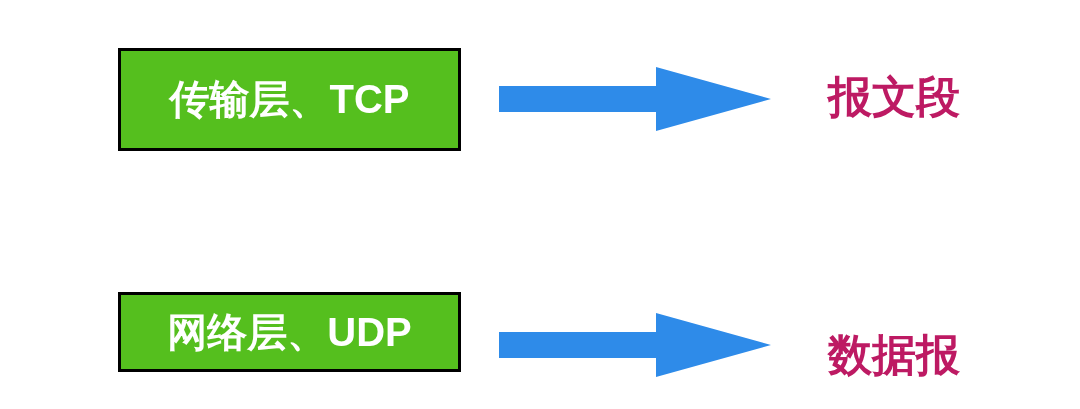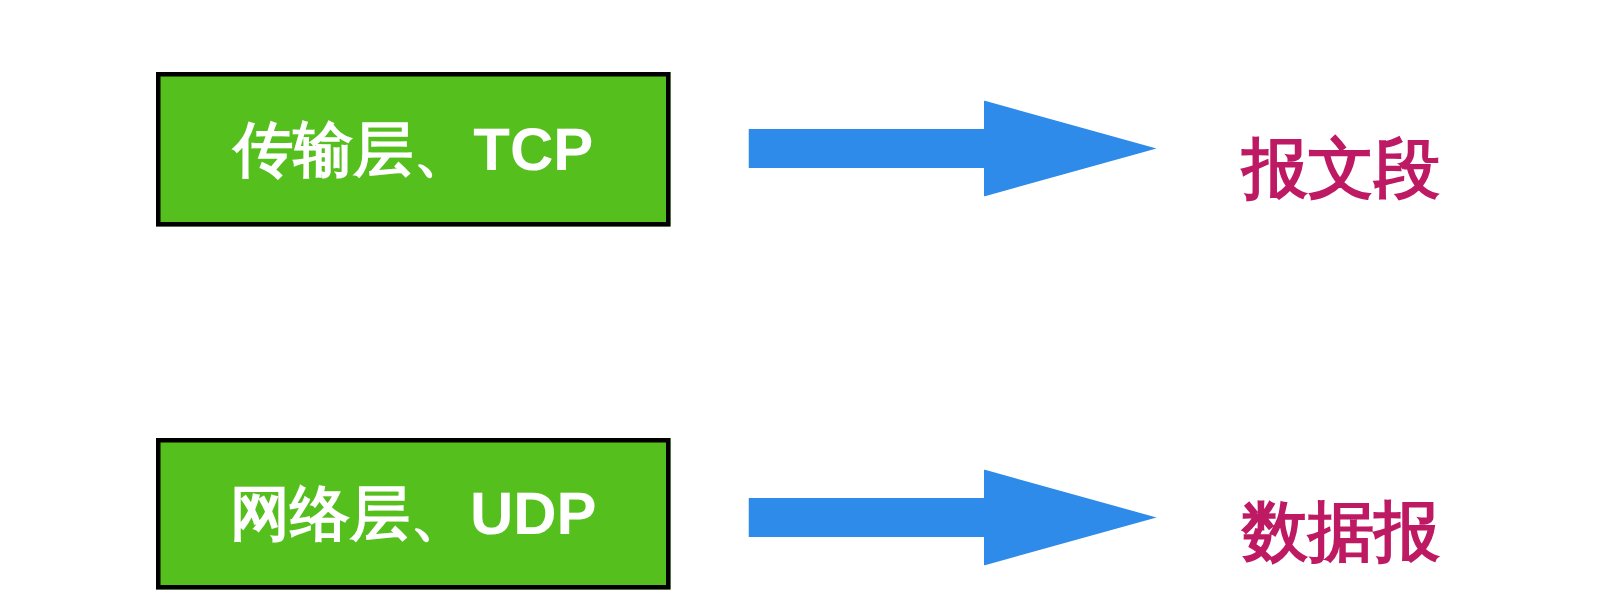--- a/index.html
+++ b/index.html
@@ -16,53 +16,53 @@
   }
   .canvas {
     position: relative;
     width: 1080px;
     height: 409px;
     background: var(--background);
     overflow: hidden;
   }
   .layer-box {
     position: absolute;
-    left: 104px;
+    left: 118px;
     width: 343px;
     background: var(--box-fill);
     border: 3px solid var(--box-border);
     display: flex;
     align-items: center;
     justify-content: center;
     color: var(--box-text);
     font-size: 40px;
     font-weight: bold;
     white-space: nowrap;
   }
   .layer-box.row-1 { top: 48px;  height: 103px; }
-  .layer-box.row-2 { top: 292px; height: 101px; }
+  .layer-box.row-2 { top: 292px; height: 80px; }
   .arrow {
     position: absolute;
     left: 499px;
     width: 272px;
     height: 64px;
   }
   .arrow.row-1 { top: 67px; }
   .arrow.row-2 { top: 313px; }
   .arrow polygon { fill: var(--arrow); }
   .result-label {
     position: absolute;
     left: 828px;
     color: var(--label);
     font-size: 44px;
     line-height: 44px;
     font-weight: bold;
     white-space: nowrap;
   }
-  .result-label.row-1 { top: 91px; }
+  .result-label.row-1 { top: 75px; }
   .result-label.row-2 { top: 321px; margin-top: 12px; }
 </style>
 </head>
 <body>
 
 <div class="canvas">
 
   <div class="layer-box row-1">传输层、TCP</div>
 
   <svg class="arrow row-1" viewBox="0 0 272 64" preserveAspectRatio="none" aria-hidden="true">

